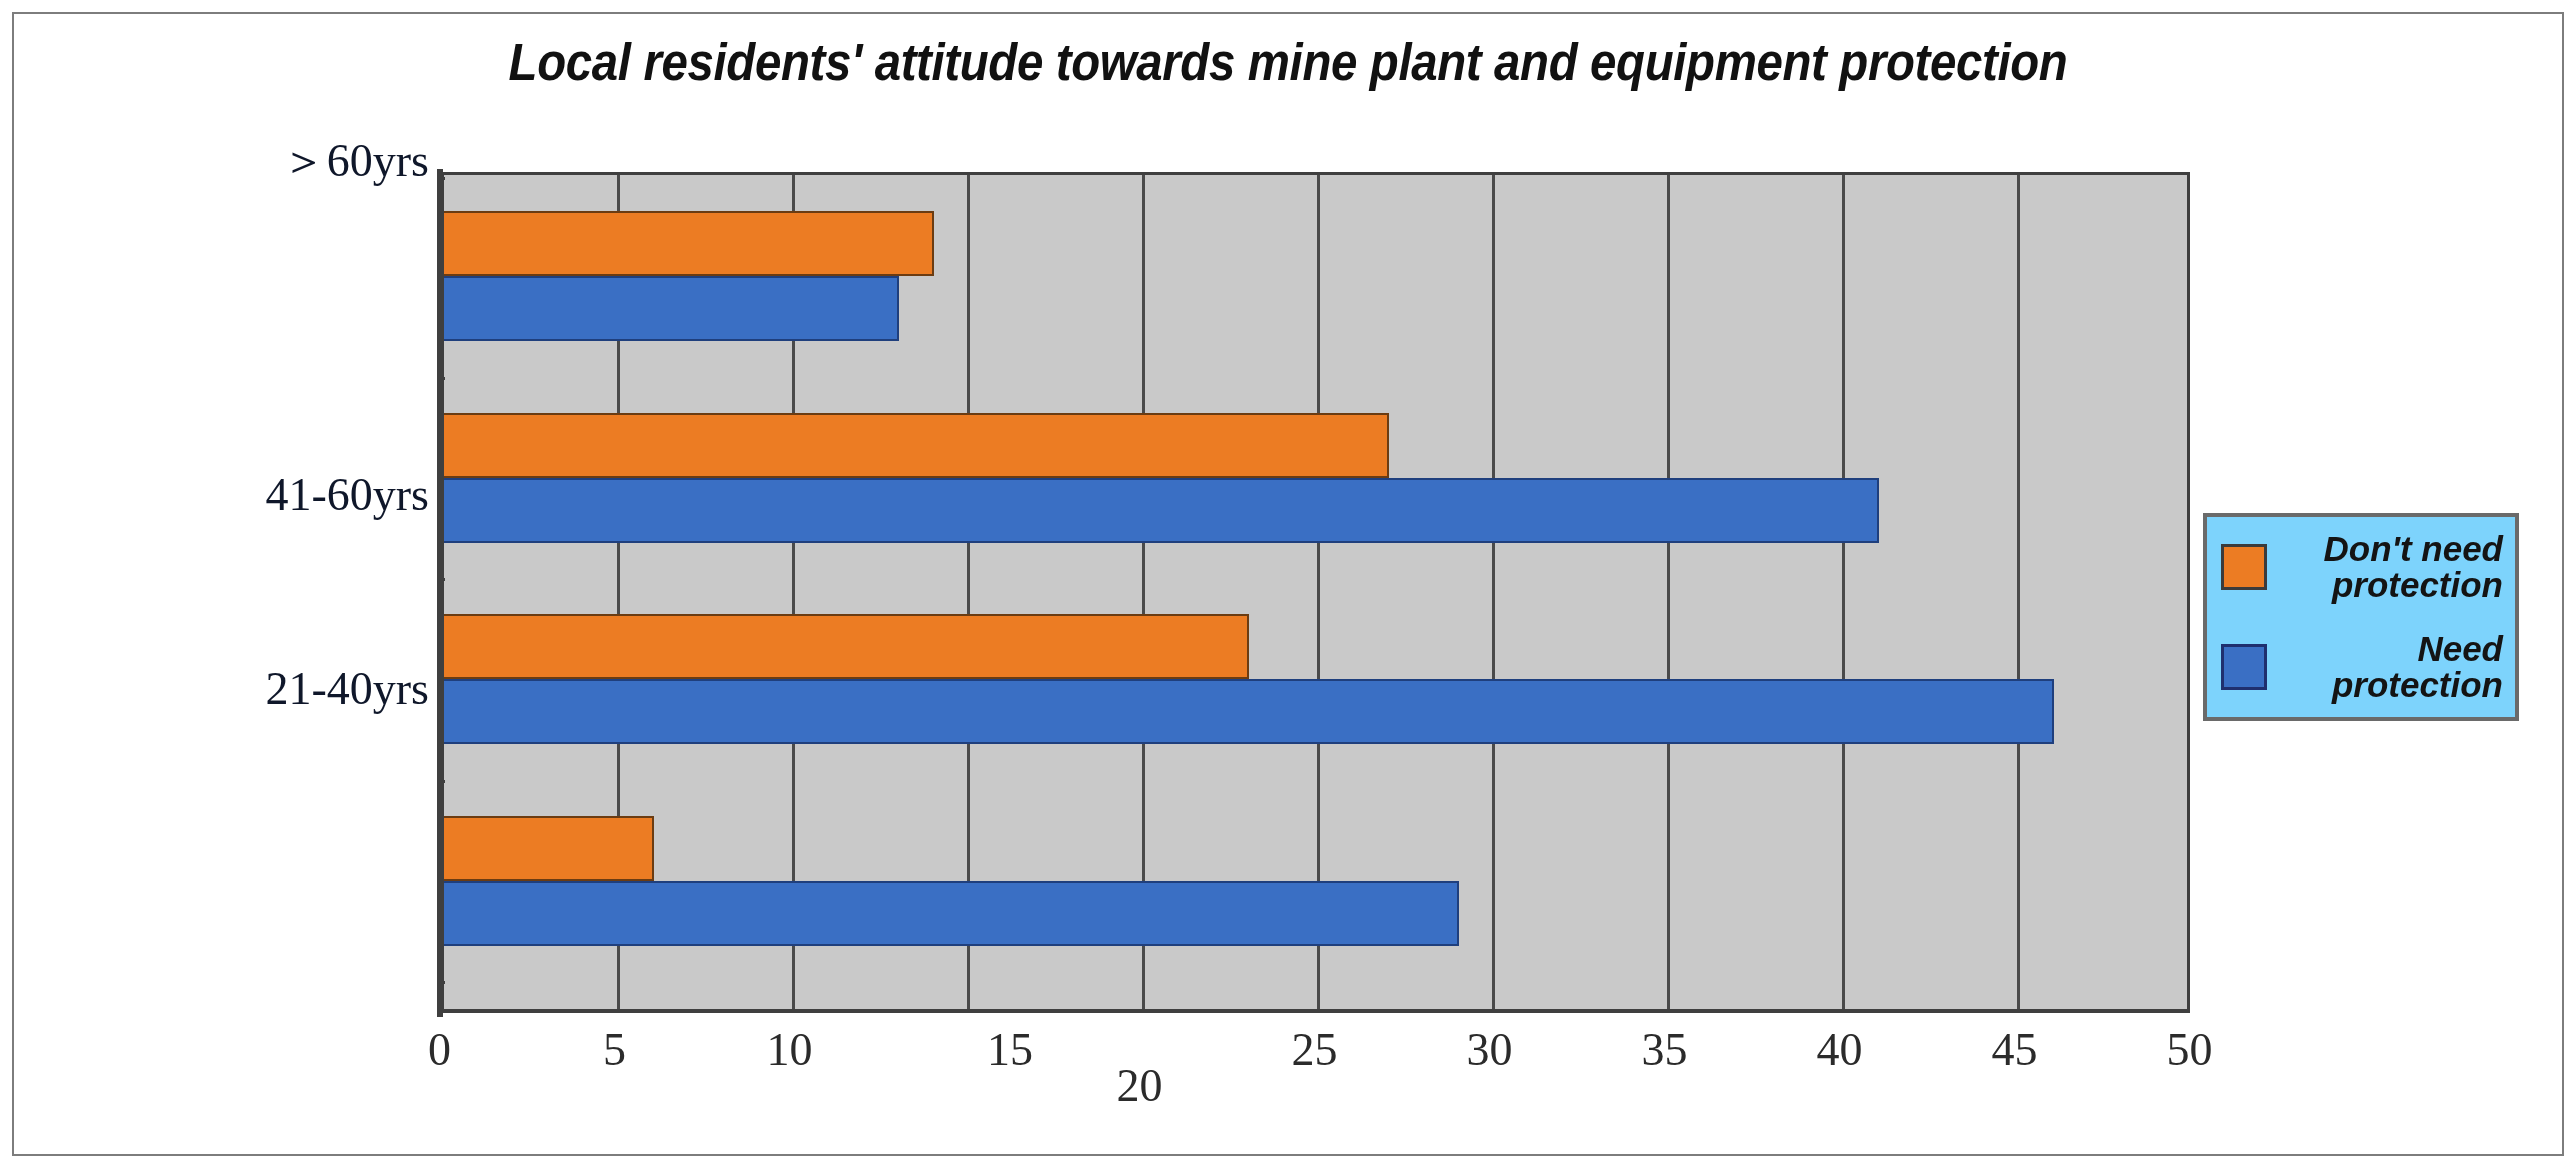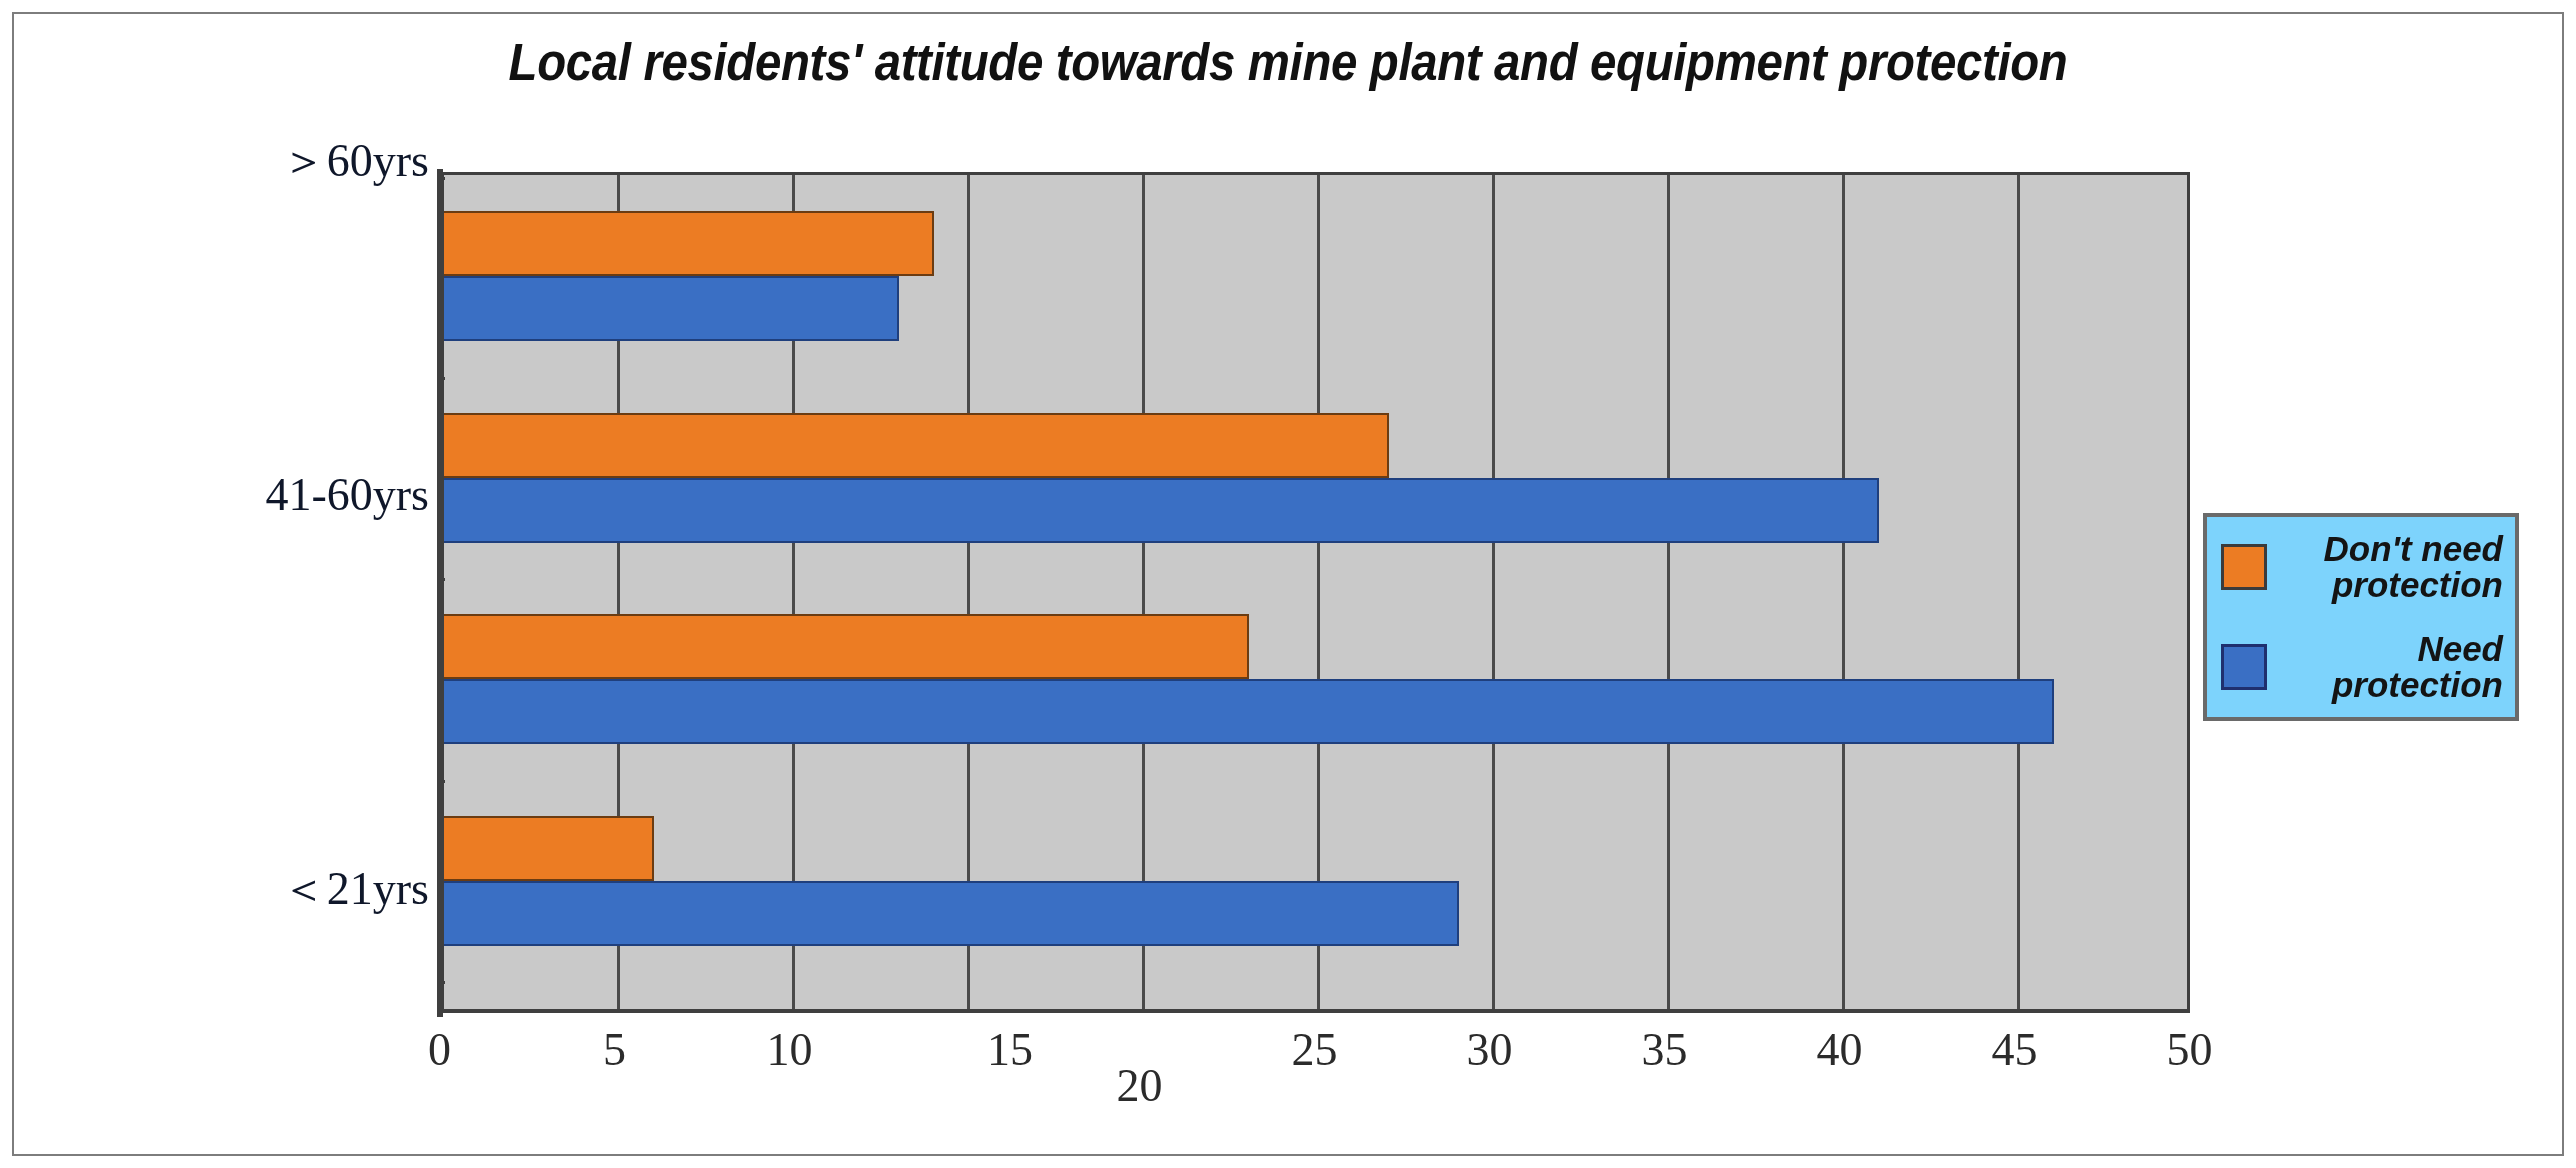--- a/index.html
+++ b/index.html
@@ -121,21 +121,21 @@
 </head>
 <body>
 
 <div id="figure">
   <div id="outer-frame"></div>
 
   <div id="chart-title">Local residents' attitude towards mine plant and equipment protection</div>
 
   <div class="ylabel-abs" style="top:130px;">＞60yrs</div>
   <div class="ylabel-abs" style="top:468px;">41-60yrs</div>
-  <div class="ylabel-abs" style="top:858px;">＜21yrs</div>
+  <div class="ylabel-abs" style="top:662px;">21-40yrs</div>
 
   <div id="plot-wrap">
     <div id="plot-area" style="background: rgb(201, 201, 201);">
 
       <div class="gridline" style="left:173px;"></div>
       <div class="gridline" style="left:348px;"></div>
       <div class="gridline" style="left:523px;"></div>
       <div class="gridline" style="left:698px;"></div>
       <div class="gridline" style="left:873px;"></div>
       <div class="gridline" style="left:1048px;"></div>

